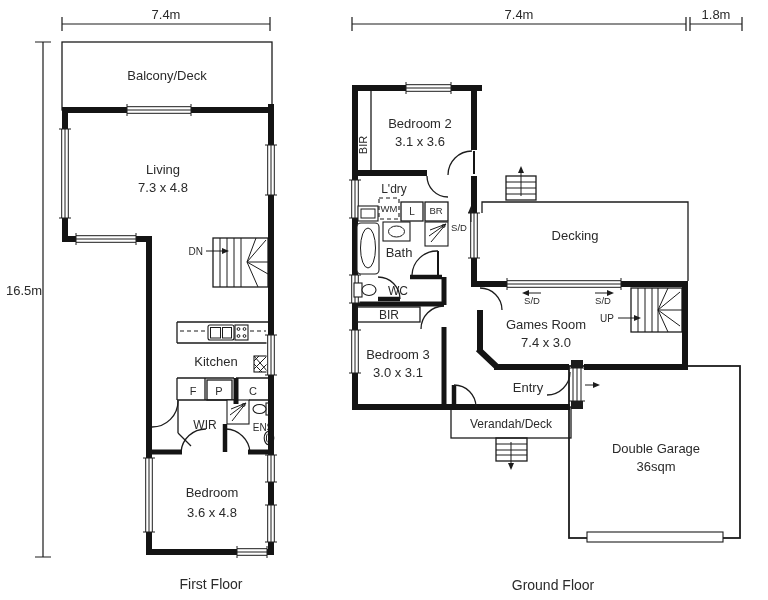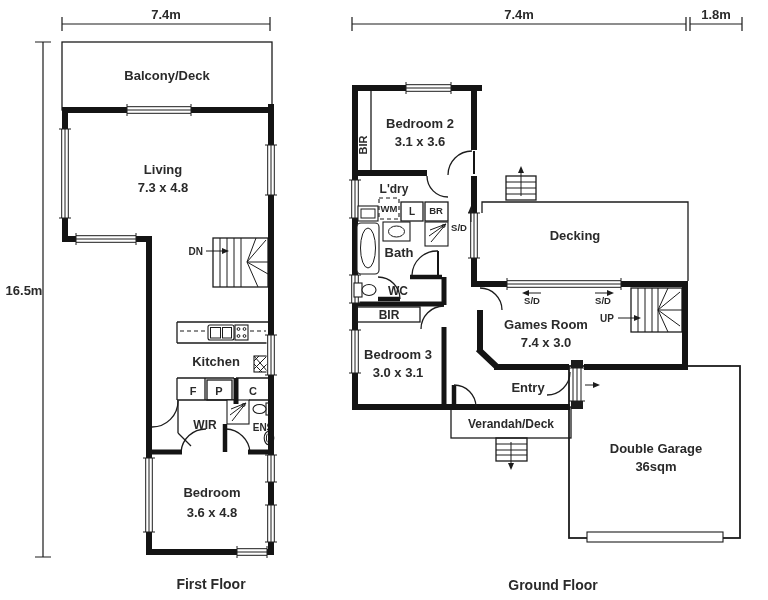--- a/index.html
+++ b/index.html
@@ -1,16 +1,16 @@
 <!DOCTYPE html>
 <html><head>
 <meta charset="utf-8">
 <style>
   html,body{margin:0;padding:0;background:#ffffff;}
-  .canvas{width:768px;height:600px;position:relative;background:#fff;overflow:hidden;font-weight:bold;}
+  .canvas{width:768px;height:600px;position:relative;background:#fff;overflow:hidden;}
   svg text{font-family:"Liberation Sans", sans-serif;fill:#2a2a2a;}
   .mid{text-anchor:middle;}
   .end{text-anchor:end;}
   .s14{font-size:14px;}
   .s13{font-size:13px;}
   .s12{font-size:12px;}
   .s11{font-size:11px;}
   .s10{font-size:10px;}
   .s9{font-size:9.5px;}
   .w6{stroke:#141414;stroke-width:6;fill:none;}

